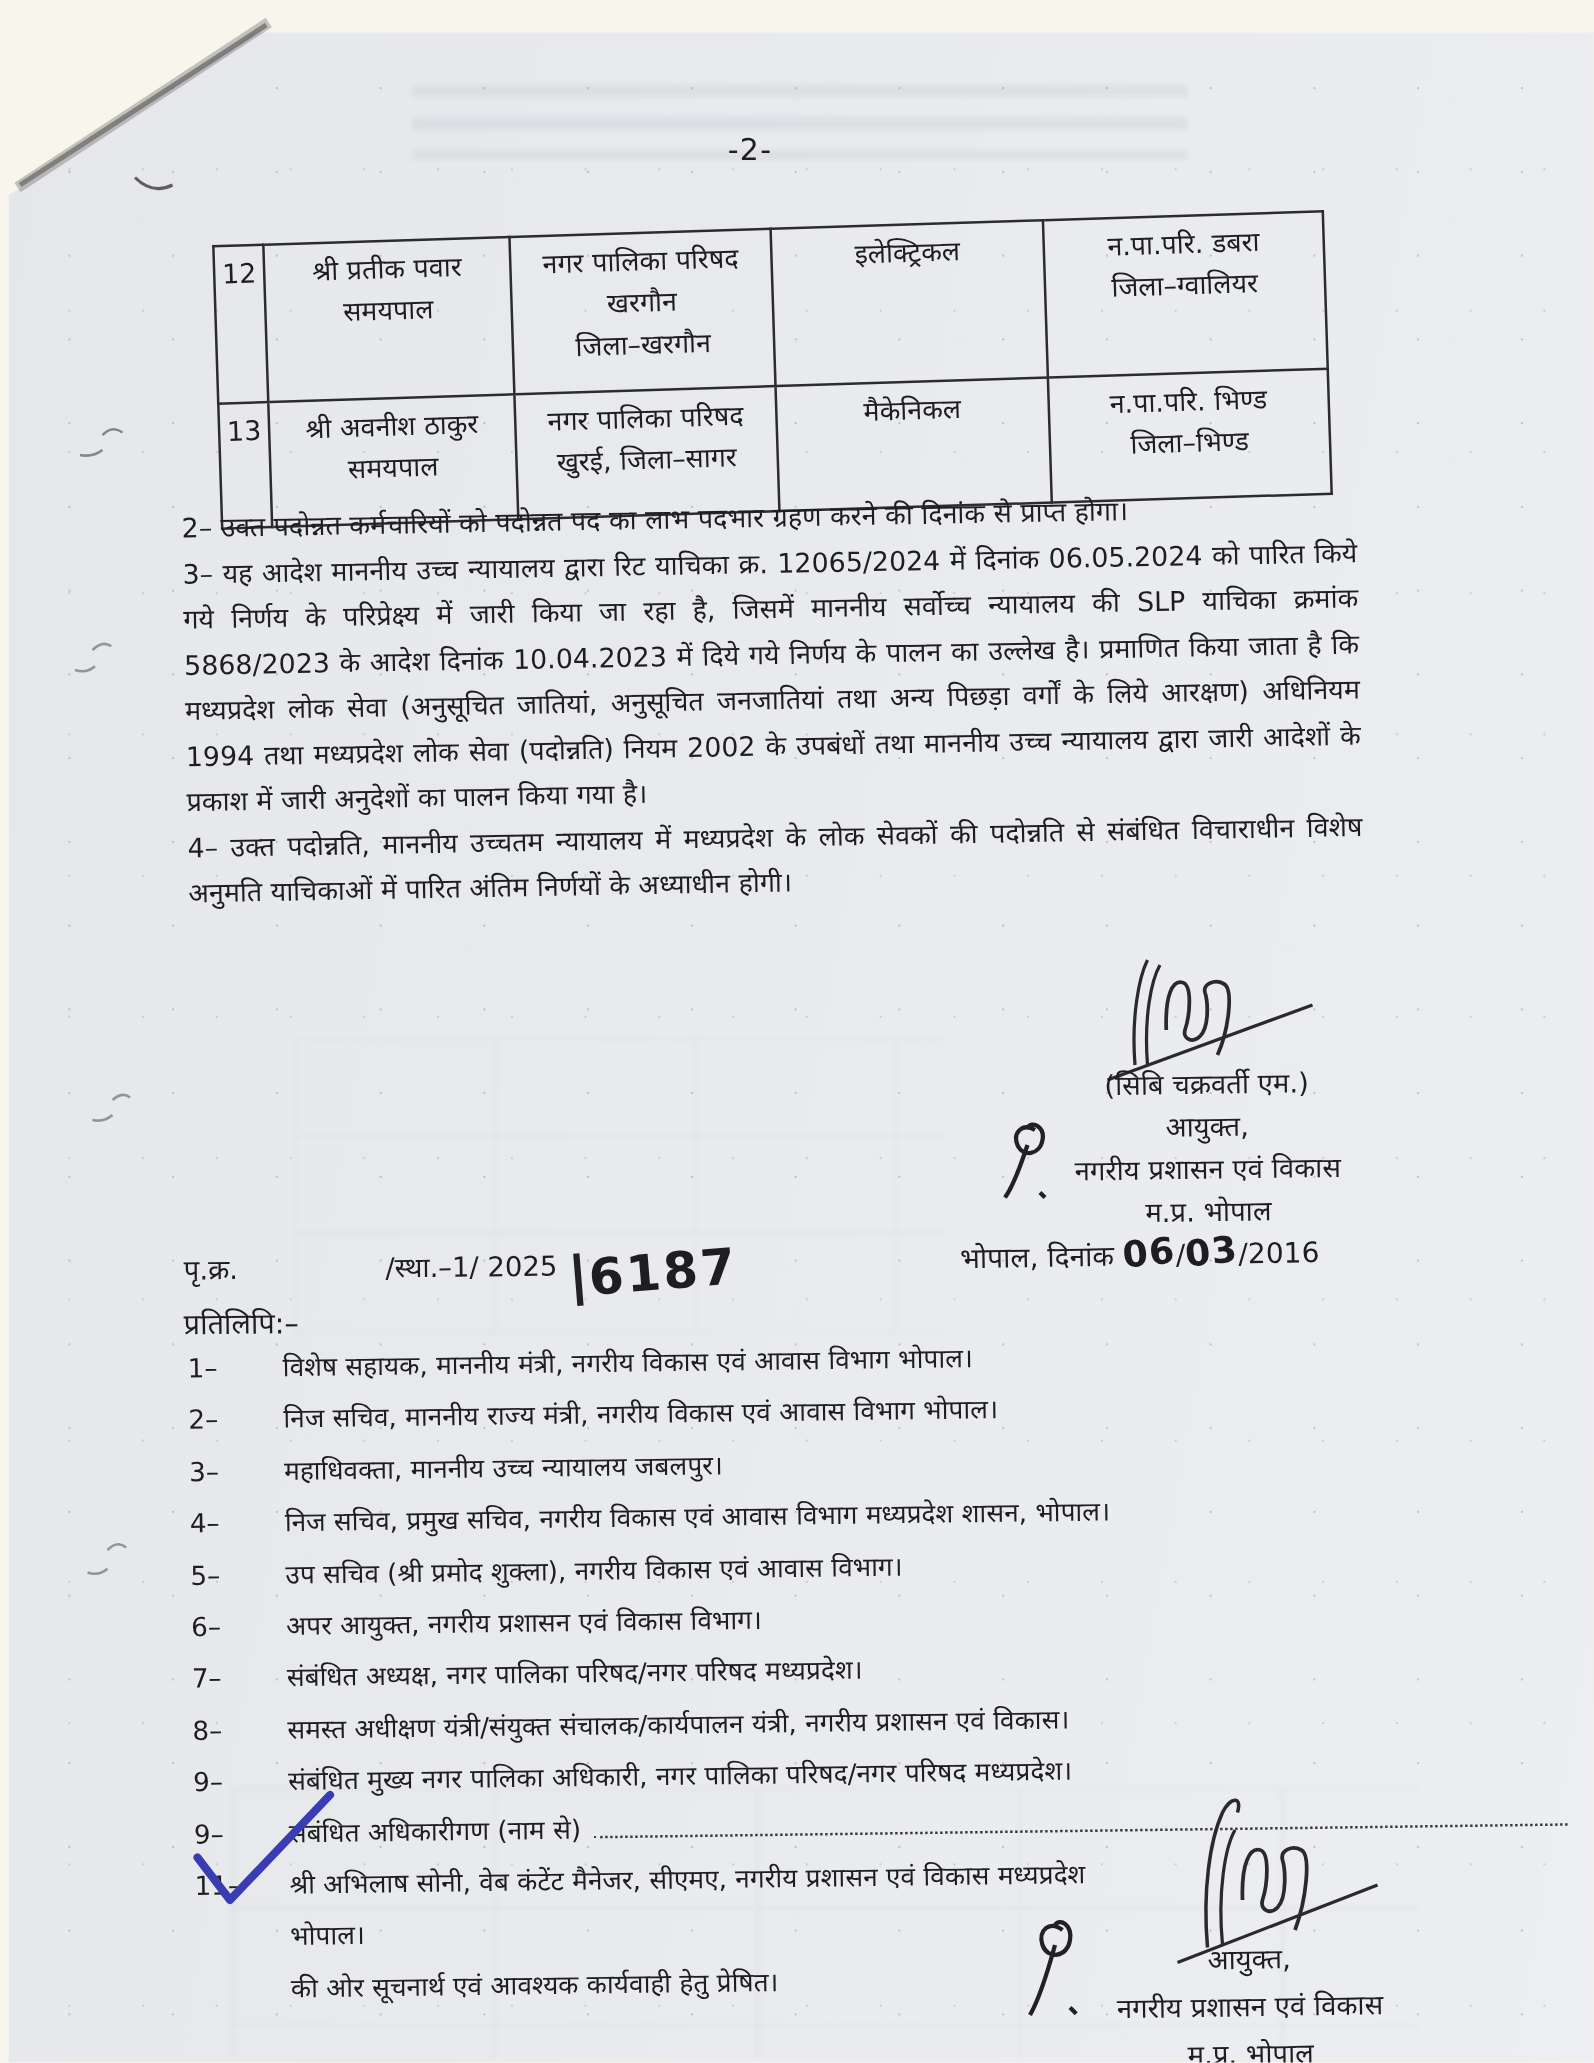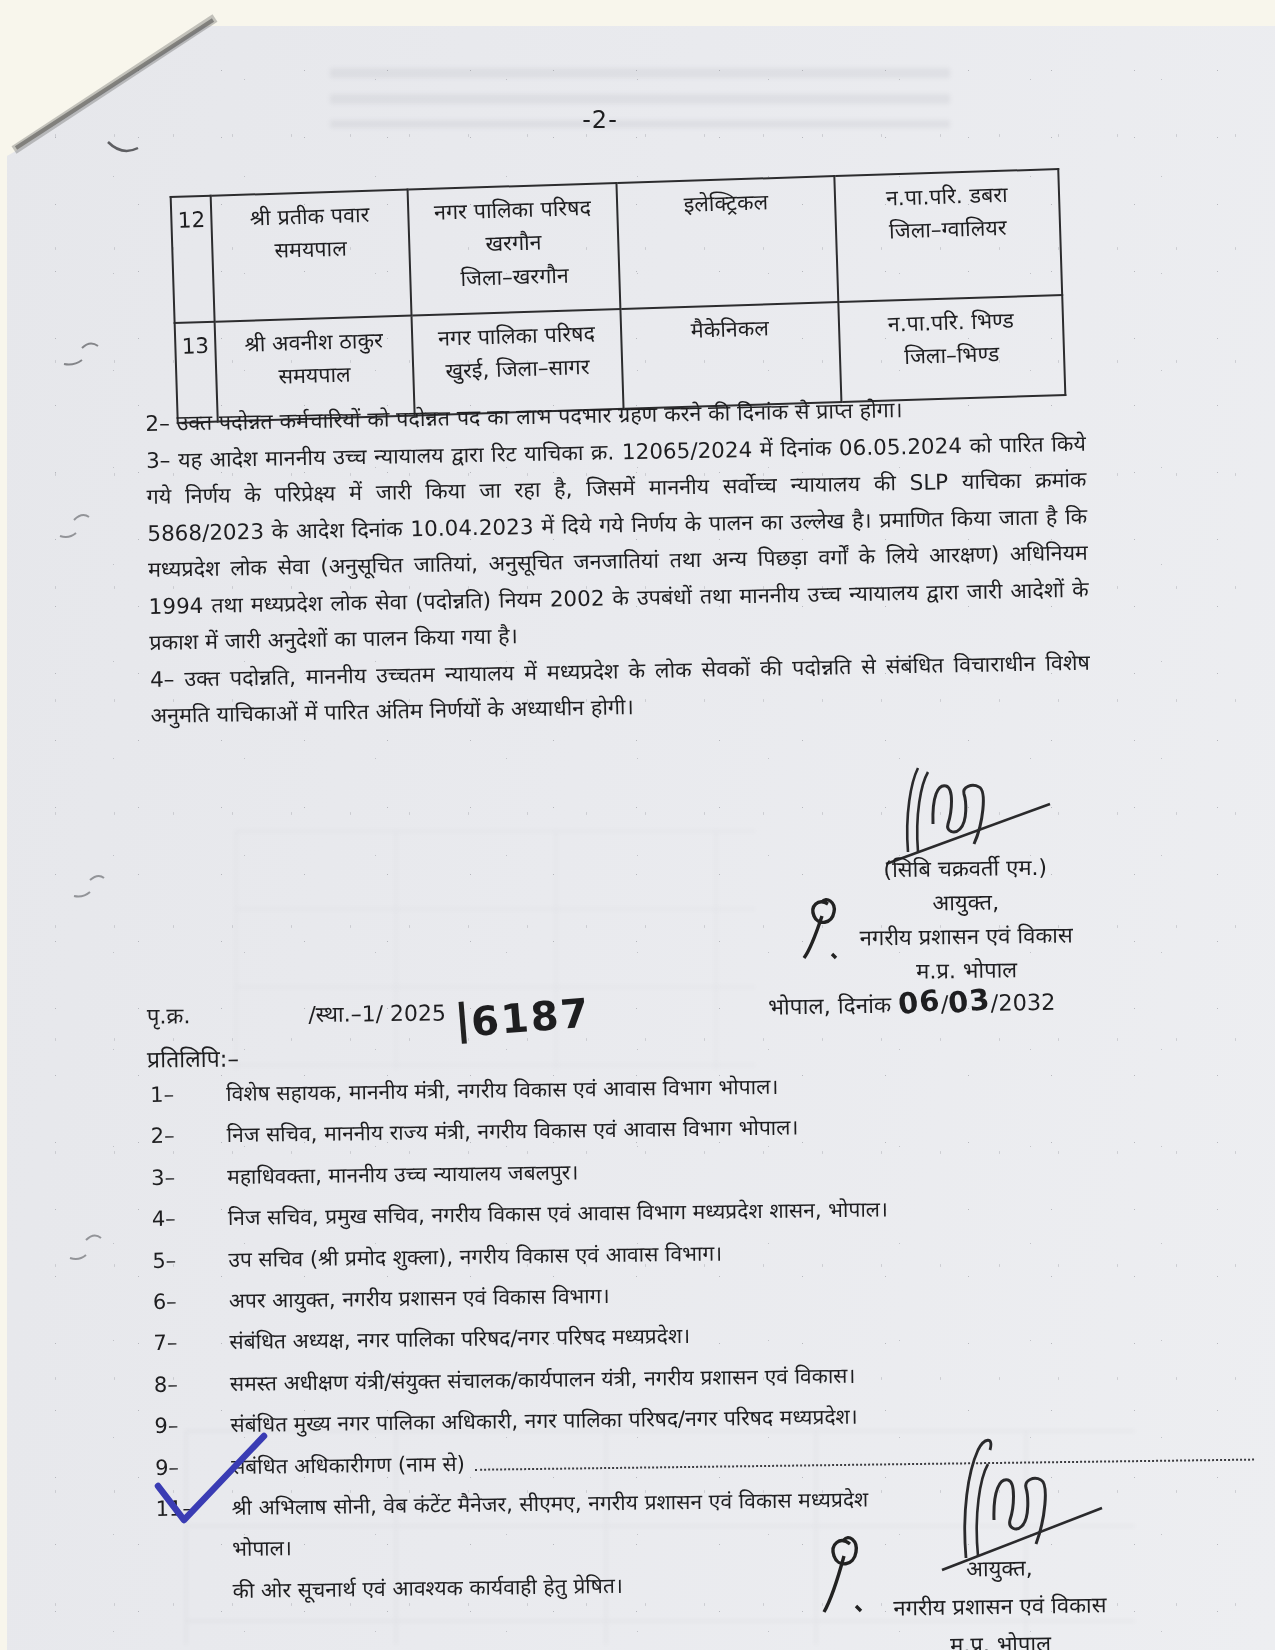--- a/index.html
+++ b/index.html
@@ -186,21 +186,21 @@
   <div>नगरीय प्रशासन एवं विकास</div>
   <div>म.प्र. भोपाल</div>
 </div>
 
 <svg class="penmark" style="left:788px;top:892px;" width="70" height="80">
   <path d="M40,12 C30,6 22,14 26,24 C30,34 44,32 46,20 C48,10 38,4 34,10 M34,24 C28,42 22,58 16,66 M44,62 l4,4" stroke="#222" stroke-width="3.4" fill="none"></path>
 </svg>
 
 <div class="dateline">
   <span>भोपाल, दिनांक</span>
-  <span class="hand">06</span><span>/</span><span class="hand">03</span><span>/</span><span>2032</span>
+  <span class="hand">06</span><span>/</span><span class="hand">03</span><span>/</span><span>2016</span>
 </div>
 
 <div class="refline">
   <span>पृ.क्र.</span><span class="sp1"></span><span>/स्था.–1/ 2025</span><span class="ref-num">6187</span>
 </div>
 
 <div class="copyhead">प्रतिलिपि:–</div>
 <div class="dist">
   <div class="row">
       <span class="num">1–</span>

